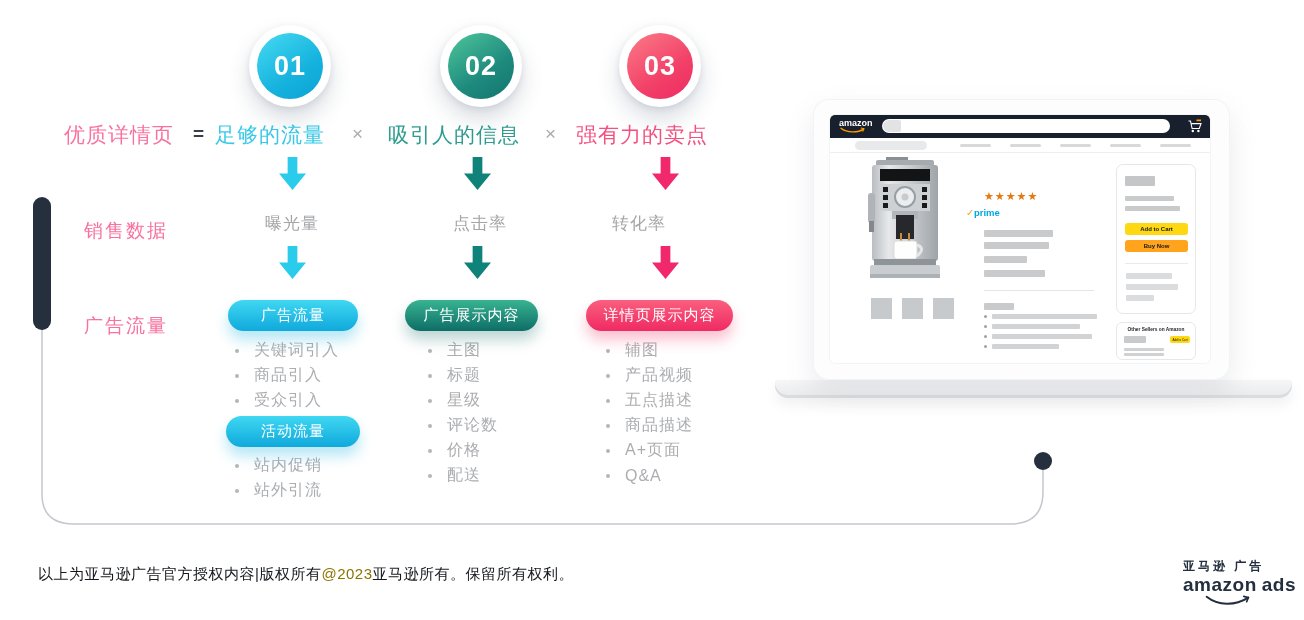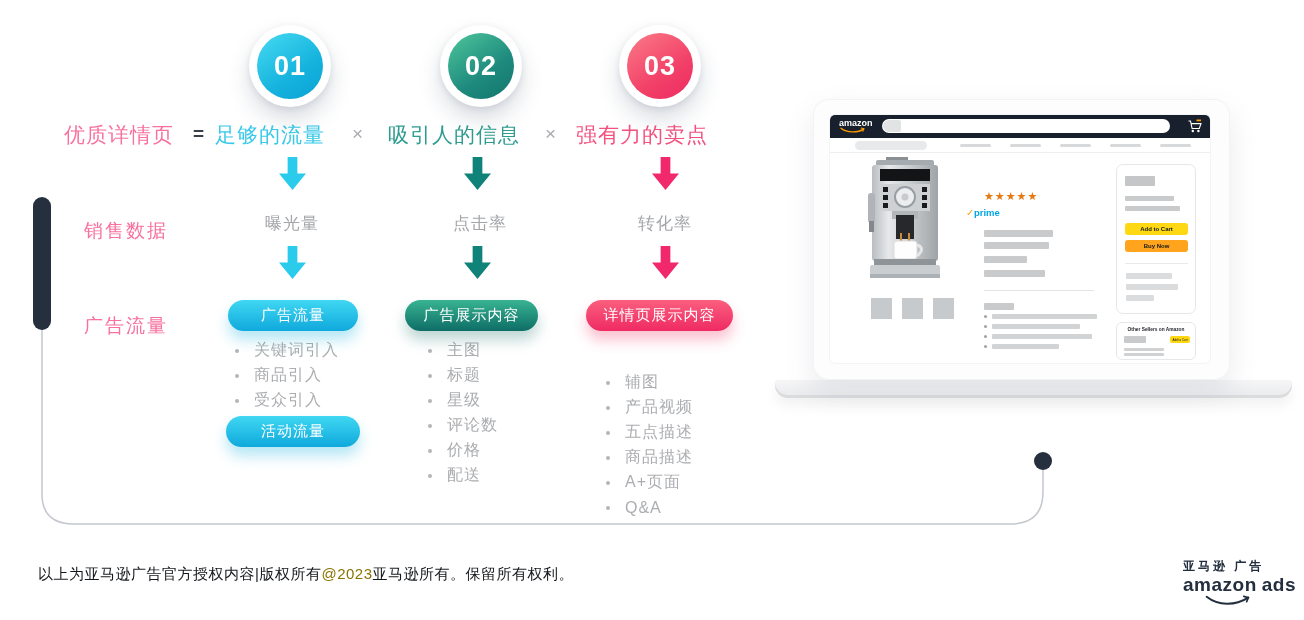--- a/index.html
+++ b/index.html
@@ -135,21 +135,21 @@
     <span class="f-3">强有力的卖点</span>
   </div>
 
   <div class="arrow a-cyan" style="left:279px; top:157px;"></div>
   <div class="arrow a-teal" style="left:464px; top:157px;"></div>
   <div class="arrow a-pink" style="left:652px; top:157px;"></div>
 
   <div class="row-label" style="left:84px; top:210px;">销售数据</div>
   <div class="metric" style="left:292px; top:212px;">曝光量</div>
   <div class="metric" style="left:480px; top:212px;">点击率</div>
-  <div class="metric" style="left:665px; top:212px;">转化率</div>
+  <div class="metric" style="left:639px; top:212px;">转化率</div>
 
   <div class="arrow a-cyan" style="left:279px; top:246px;"></div>
   <div class="arrow a-teal" style="left:464px; top:246px;"></div>
   <div class="arrow a-pink" style="left:652px; top:246px;"></div>
 
   <div class="row-label" style="left:84px; top:305px;">广告流量</div>
 
   <div class="pill p-cyan" style="left:228px; top:300px; width:130px;">广告流量</div>
   <div class="pill p-teal" style="left:405px; top:300px; width:133px;">广告展示内容</div>
   <div class="pill p-pink" style="left:586px; top:300px; width:147px;">详情页展示内容</div>
@@ -162,20 +162,30 @@
     <li>
         <span class="dot"></span>
         <span>商品引入</span>
       </li>
     <li>
         <span class="dot"></span>
         <span>受众引入</span>
       </li>
   </ul>
   <div class="pill p-cyan" style="left:226px; top:416px; width:134px;">活动流量</div>
+  <ul class="blist" style="left:235px; top:453px;">
+    <li>
+        <span class="dot"></span>
+        <span>站内促销</span>
+      </li>
+    <li>
+        <span class="dot"></span>
+        <span>站外引流</span>
+      </li>
+  </ul>
 
   <ul class="blist" style="left:428px; top:338px;">
     <li>
         <span class="dot"></span>
         <span>主图</span>
       </li>
     <li>
         <span class="dot"></span>
         <span>标题</span>
       </li>
@@ -190,21 +200,21 @@
     <li>
         <span class="dot"></span>
         <span>价格</span>
       </li>
     <li>
         <span class="dot"></span>
         <span>配送</span>
       </li>
   </ul>
 
-  <ul class="blist" style="left:606px; top:338px;margin-top:32px;">
+  <ul class="blist" style="left:606px; top:338px;">
     <li>
         <span class="dot"></span>
         <span>辅图</span>
       </li>
     <li>
         <span class="dot"></span>
         <span>产品视频</span>
       </li>
     <li>
         <span class="dot"></span>

